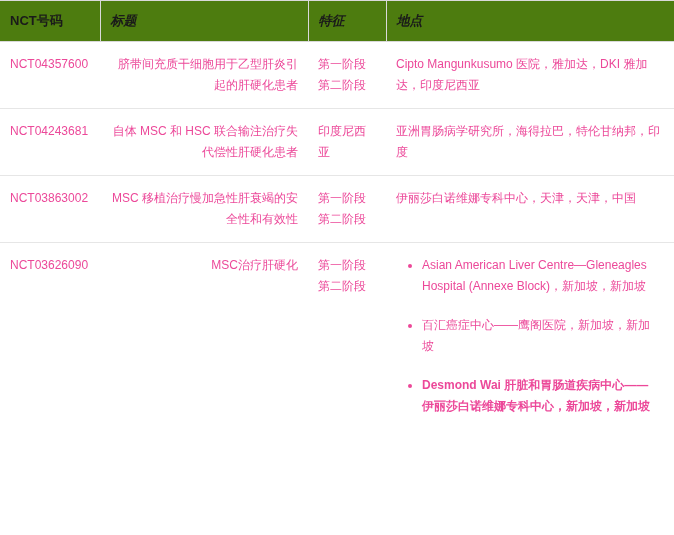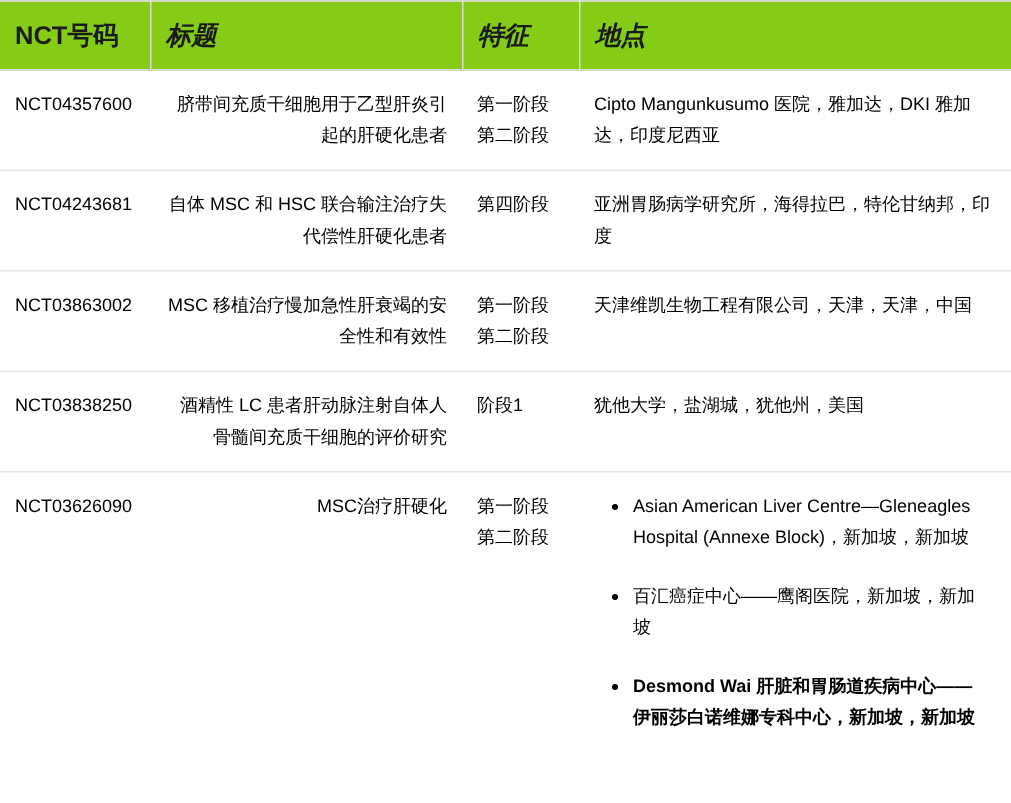--- a/index.html
+++ b/index.html
@@ -14,40 +14,40 @@
     color: #222222;
     overflow: hidden;
   }
   table.trials {
     width: 674px;
     border-collapse: collapse;
     table-layout: fixed;
     font-size: 12px;
   }
   table.trials thead th {
-    background: #84cc16;
+    background: #4d7c0f;
     border-top: 1px solid #d9d9d9;
     border-bottom: 1px solid #d9d9d9;
     text-align: left;
     font-weight: bold;
-    font-size: 17px;
+    font-size: 13px;
     color: #1a1a1a;
     padding: 11px 10px;
     vertical-align: middle;
   }
   table.trials thead th.sep {
     border-left: 1px solid #d9d9d9;
     font-style: italic;
   }
   table.trials tbody td {
     border-bottom: 1px solid #e6e6e6;
     padding: 12px 10px;
     vertical-align: top;
     line-height: 1.75;
-    color: #000000;
+    color: #ec4899;
   }
   table.trials tbody tr:last-child td {
     border-bottom: none;
   }
   col.c-nct { width: 100px; }
   col.c-title { width: 208px; }
   col.c-phase { width: 78px; }
   col.c-loc { width: 288px; }
 
   td.nct {
@@ -107,44 +107,36 @@
         <span class="phase-line">第一阶段</span>
         <span class="phase-line">第二阶段</span>
       </td>
       <td class="loc">Cipto Mangunkusumo 医院，雅加达，DKI 雅加达，印度尼西亚</td>
     </tr>
 
     <tr>
       <td class="nct">NCT04243681</td>
       <td class="title">自体 MSC 和 HSC 联合输注治疗失代偿性肝硬化患者</td>
       <td class="phase">
-        <span class="phase-line">第四阶段</span>
+        <span class="phase-line">印度尼西亚</span>
       </td>
       <td class="loc">亚洲胃肠病学研究所，海得拉巴，特伦甘纳邦，印度</td>
     </tr>
 
 
     <tr>
       <td class="nct">NCT03863002</td>
       <td class="title">MSC 移植治疗慢加急性肝衰竭的安全性和有效性</td>
       <td class="phase">
         <span class="phase-line">第一阶段</span>
         <span class="phase-line">第二阶段</span>
       </td>
-      <td class="loc">天津维凯生物工程有限公司，天津，天津，中国</td>
+      <td class="loc">伊丽莎白诺维娜专科中心，天津，天津，中国</td>
     </tr>
 
-    <tr>
-      <td class="nct">NCT03838250</td>
-      <td class="title">酒精性 LC 患者肝动脉注射自体人骨髓间充质干细胞的评价研究</td>
-      <td class="phase">
-        <span class="phase-line">阶段1</span>
-      </td>
-      <td class="loc">犹他大学，盐湖城，犹他州，美国</td>
-    </tr>
 
     <tr>
       <td class="nct">NCT03626090</td>
       <td class="title">MSC治疗肝硬化</td>
       <td class="phase">
         <span class="phase-line">第一阶段</span>
         <span class="phase-line">第二阶段</span>
       </td>
       <td class="loc has-list">
         <ul class="loc-list">

